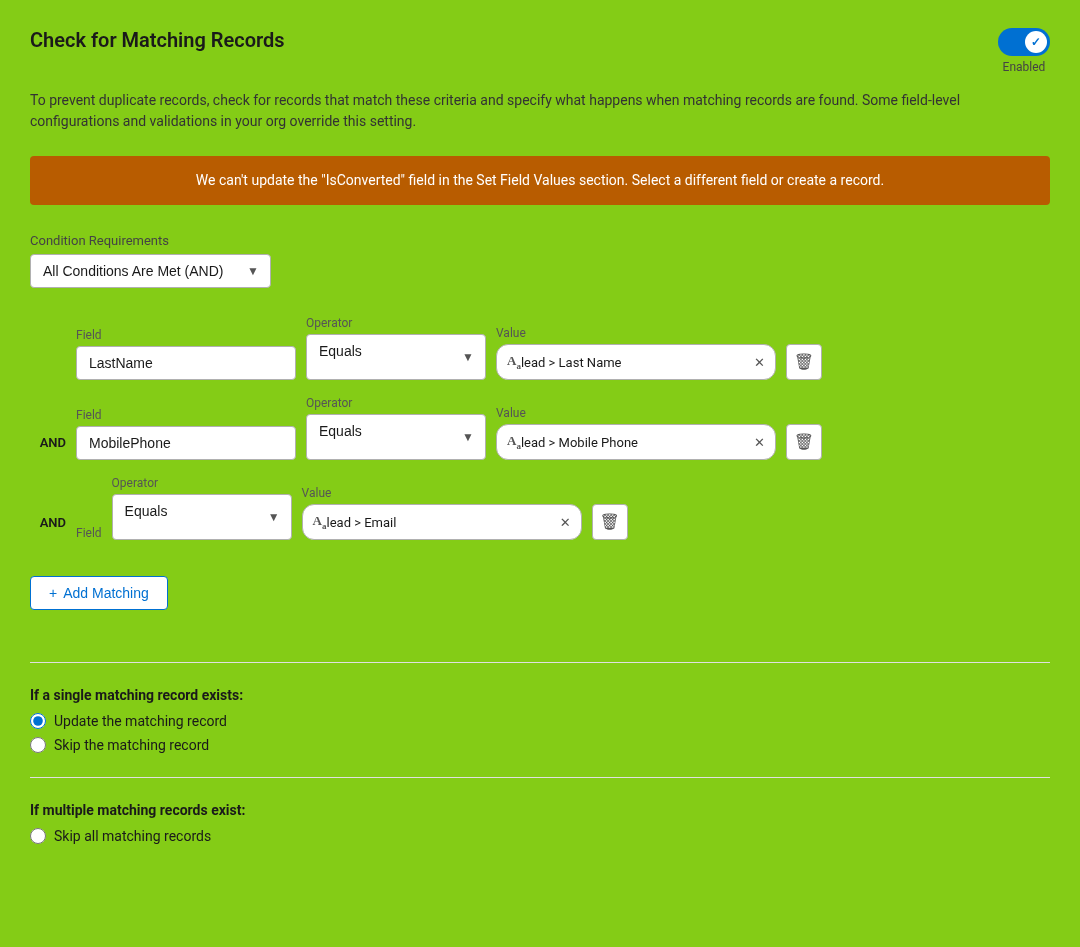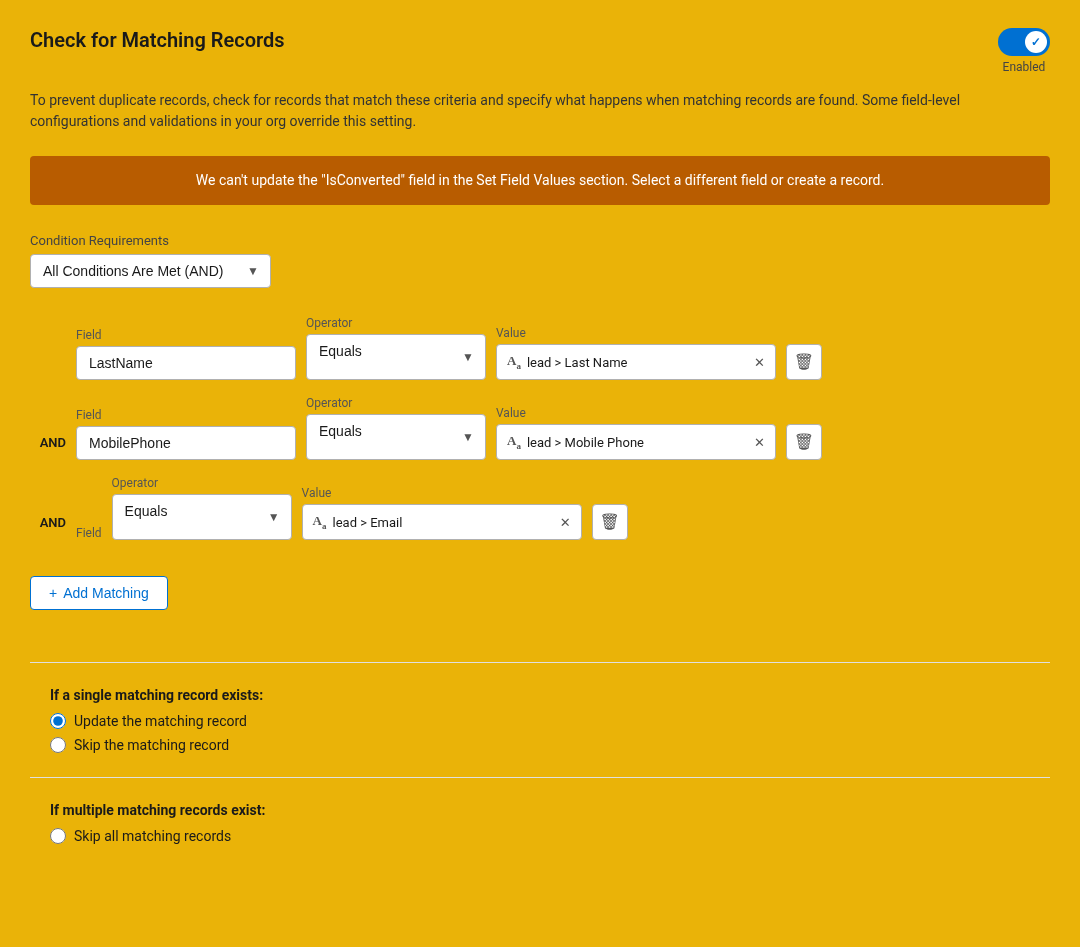--- a/index.html
+++ b/index.html
@@ -5,21 +5,21 @@
     * { box-sizing: border-box; margin: 0; padding: 0; }
     body {
       font-family: -apple-system, BlinkMacSystemFont, 'Segoe UI', Roboto, sans-serif;
       background: #fff;
       color: #1a1a1a;
       font-size: 14px;
     }
     .page-container {
       max-width: 1080px;
       padding: 28px 30px;
-      background: #eab308;
+      background: #84cc16;
       min-height: 947px;
     }
     .header-row {
       display: flex;
       align-items: flex-start;
       justify-content: space-between;
       margin-bottom: 16px;
     }
     .page-title {
       font-size: 20px;
@@ -163,28 +163,28 @@
       color: #1a1a1a;
       cursor: pointer;
       width: 180px;
       outline: none;
     }
     .operator-wrapper {
       position: relative;
     }
     .value-pill-input {
       border: 1px solid #b0b0b0;
-      border-radius: 4px;
+      border-radius: 12px;
       padding: 6px 10px;
       font-size: 14px;
       color: #1a1a1a;
       background: #fff;
       display: flex;
       align-items: center;
-      gap: 6px;
+      gap: 0;
       width: 280px;
       min-height: 36px;
     }
     .value-icon {
       color: #555;
       font-size: 13px;
       font-style: normal;
       font-weight: bold;
       font-family: serif;
     }
@@ -223,21 +223,20 @@
       color: #0070d2;
       border-radius: 4px;
       font-size: 14px;
       cursor: pointer;
       font-weight: 500;
       margin-top: 4px;
       margin-bottom: 28px;
     }
     .matching-section {
       margin-bottom: 20px;
-      margin-left: 20px;
     }
     .matching-title {
       font-size: 14px;
       font-weight: 700;
       margin-bottom: 10px;
     }
     .radio-option {
       display: flex;
       align-items: center;
       gap: 8px;

